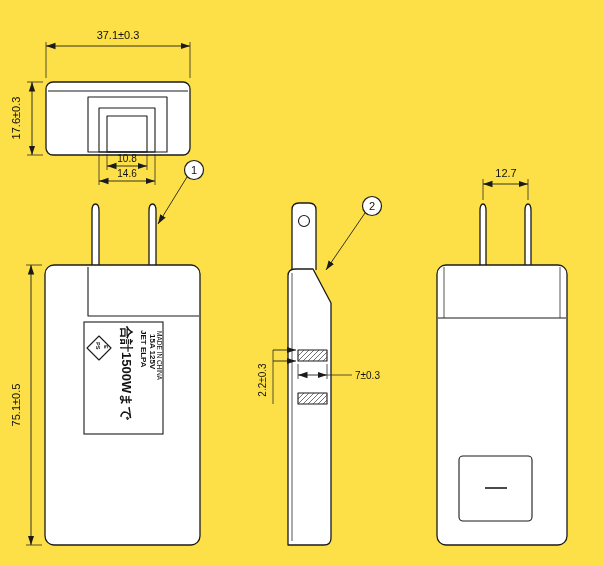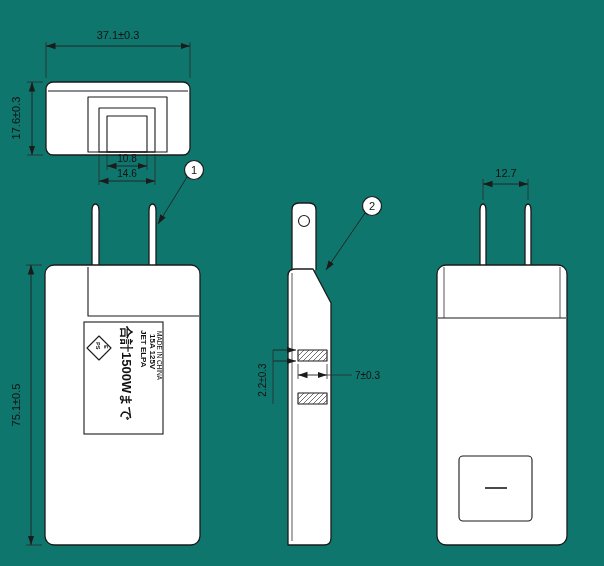--- a/index.html
+++ b/index.html
@@ -1,16 +1,16 @@
 <!DOCTYPE html>
 <html><head>
 <meta charset="utf-8">
 <style>
   html,body{margin:0;padding:0;background:#ffffff;}
-  .stage{width:604px;height:566px;background:#0f766e;position:relative;overflow:hidden;}
+  .stage{width:604px;height:566px;background:#fde047;position:relative;overflow:hidden;}
   svg{display:block;}
   .ol{fill:#ffffff;stroke:#1b1b1b;stroke-width:1.3;stroke-linejoin:round;}
   .ol2{stroke:#1b1b1b;stroke-width:1.1;fill:none;}
   .ol2f{fill:none;stroke:#1b1b1b;stroke-width:1.1;stroke-linejoin:round;}
   .thin{stroke:#2b2b2b;stroke-width:0.8;fill:none;}
   .dim{stroke:#1f1f1f;stroke-width:0.9;fill:none;}
   .hatch{stroke:#333333;stroke-width:0.7;}
   .cw{fill:#ffffff;stroke:#1b1b1b;stroke-width:1.2;}
   .lbl{fill:#ffffff;stroke:#1b1b1b;stroke-width:1.1;}
   text{font-family:"Liberation Sans","DejaVu Sans",sans-serif;fill:#111111;}

